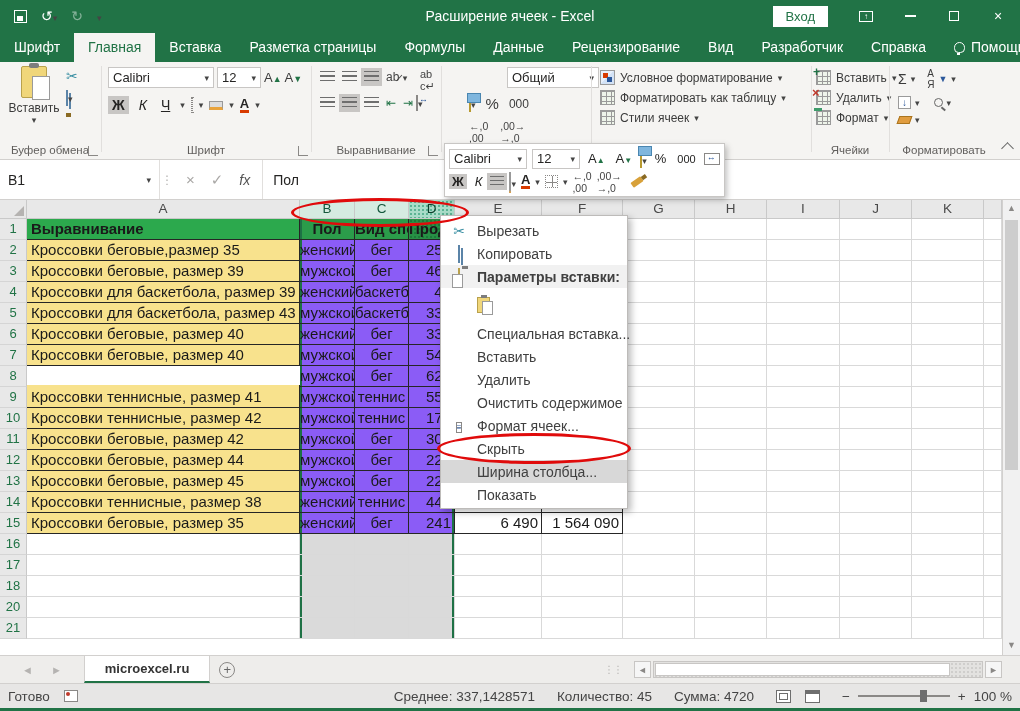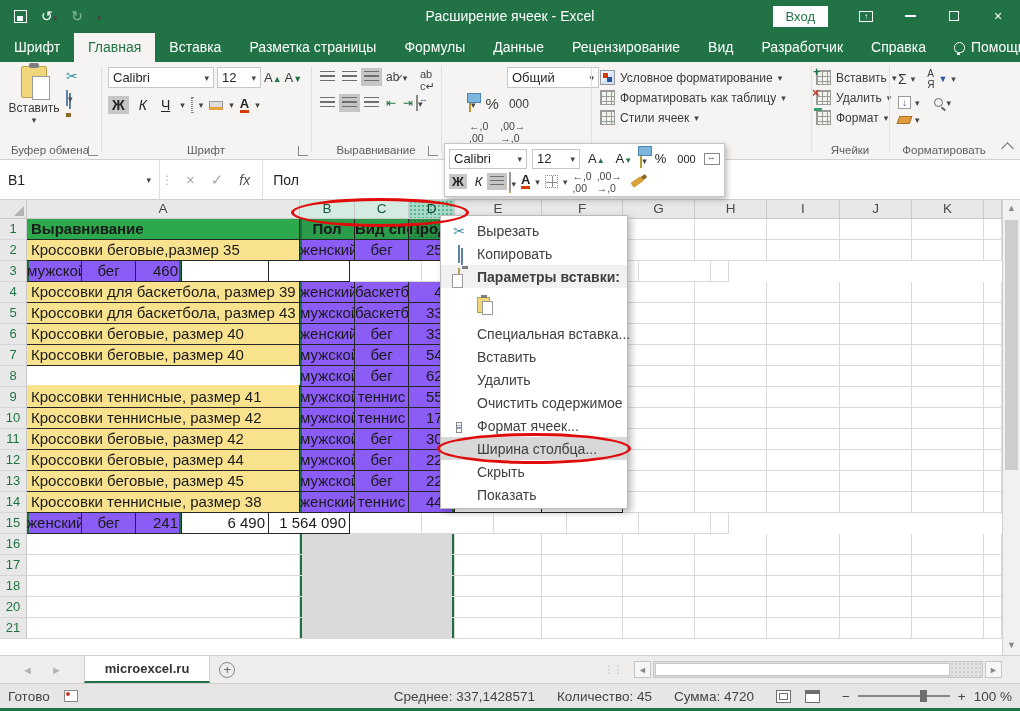--- a/index.html
+++ b/index.html
@@ -436,20 +436,21 @@
         <div class="cell tbl num" style="width: 81px;"></div>
         <div class="cell" style="width: 72px;"></div>
         <div class="cell" style="width: 72px;"></div>
         <div class="cell" style="width: 73px;"></div>
         <div class="cell" style="width: 72px;"></div>
         <div class="cell" style="width: 72px;"></div>
         <div class="cell" style="width: 18px;"></div>
       </div>
       <div class="grow">
         <div class="rowhdr">3</div>
+        <div class="cell tbl yel" style="width: 273px;">Кроссовки беговые, размер 39</div>
         <div class="cell tbl gray selL" style="width: 55px;">мужской</div>
         <div class="cell tbl gray" style="width: 54px;">бег</div>
         <div class="cell tbl gray num selR" style="width: 46px;">460</div>
         <div class="cell tbl num" style="width: 87px;"></div>
         <div class="cell tbl num" style="width: 81px;"></div>
         <div class="cell" style="width: 72px;"></div>
         <div class="cell" style="width: 72px;"></div>
         <div class="cell" style="width: 73px;"></div>
         <div class="cell" style="width: 72px;"></div>
         <div class="cell" style="width: 72px;"></div>
@@ -615,20 +616,21 @@
         <div class="cell tbl num" style="width: 81px;">3 335 570</div>
         <div class="cell" style="width: 72px;"></div>
         <div class="cell" style="width: 72px;"></div>
         <div class="cell" style="width: 73px;"></div>
         <div class="cell" style="width: 72px;"></div>
         <div class="cell" style="width: 72px;"></div>
         <div class="cell" style="width: 18px;"></div>
       </div>
       <div class="grow">
         <div class="rowhdr">15</div>
+        <div class="cell tbl yel" style="width: 273px;">Кроссовки беговые, размер 35</div>
         <div class="cell tbl gray selL" style="width: 55px;">женский</div>
         <div class="cell tbl gray" style="width: 54px;">бег</div>
         <div class="cell tbl gray num selR" style="width: 46px;">241</div>
         <div class="cell tbl num" style="width: 87px;">6 490</div>
         <div class="cell tbl num" style="width: 81px;">1 564 090</div>
         <div class="cell" style="width: 72px;"></div>
         <div class="cell" style="width: 72px;"></div>
         <div class="cell" style="width: 73px;"></div>
         <div class="cell" style="width: 72px;"></div>
         <div class="cell" style="width: 72px;"></div>
@@ -816,27 +818,27 @@
       <div class="mi">
         <span>Удалить</span>
       </div>
       <div class="mi">
         <span>Очистить содержимое</span>
       </div>
       <div class="mi">
         <span class="mico"><span class="ic-fmtcells">≡</span></span>
         <span>Формат ячеек...</span>
       </div>
+      <div class="mi">
+        <span>Скрыть</span>
+      </div>
       <div class="mi hl">
         <span>Ширина столбца...</span>
       </div>
       <div class="mi">
-        <span>Скрыть</span>
-      </div>
-      <div class="mi">
         <span>Показать</span>
       </div>
     </div>
 
   <div class="oval oval-cols"></div>
   <div class="oval oval-menu"></div>
 
 </div>
 
 </body></html>

